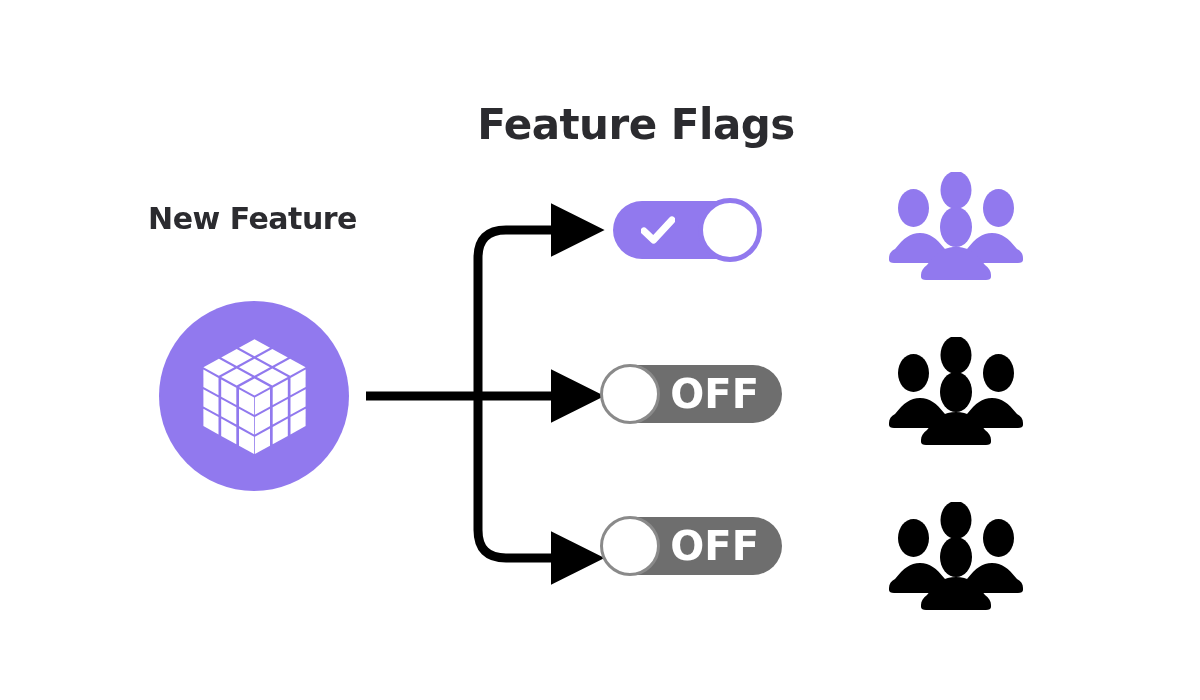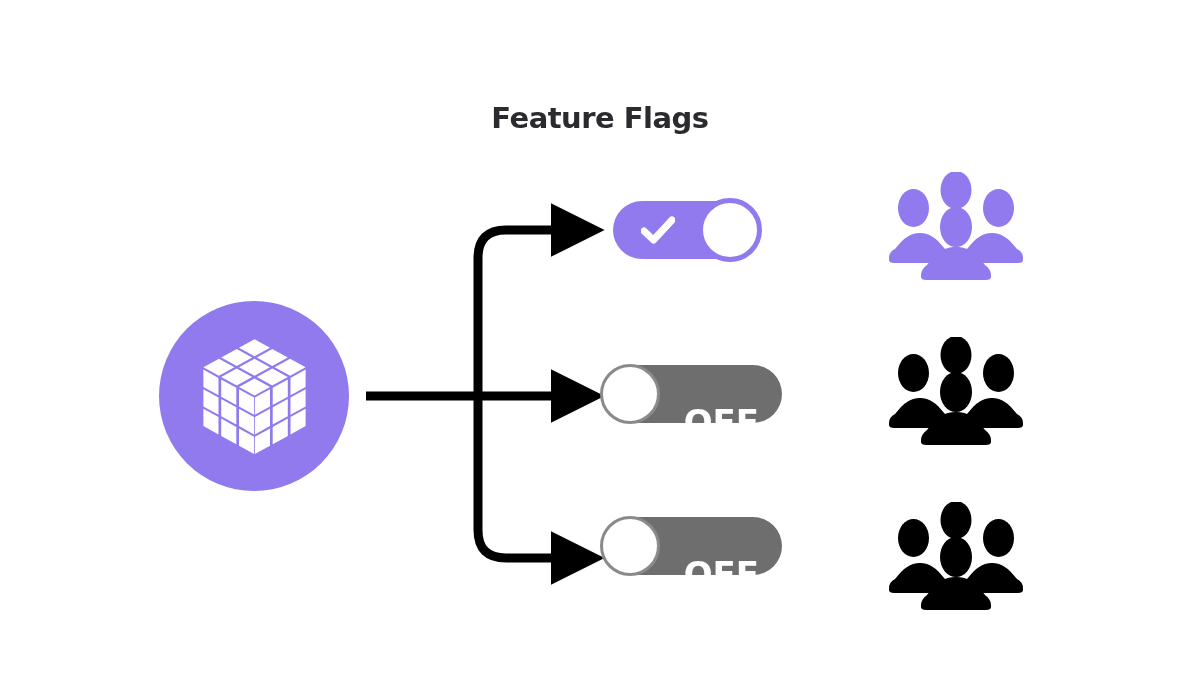--- a/index.html
+++ b/index.html
@@ -24,24 +24,24 @@
     position: absolute;
     font-family: "DejaVu Sans", sans-serif;
     font-weight: bold;
     color: #2b2b2f;
     letter-spacing: -0.5px;
     white-space: nowrap;
     text-align: center;
     line-height: 1;
   }
   #col-head-flags {
-    left: 400px;
+    left: 436px;
     top: 104px;
     width: 400px;
-    font-size: 29px;
+    font-size: 42px;
   }
   #col-head-users {
     left: 830px;
     top: 104px;
     width: 250px;
     font-size: 33px;
   }
   #label-new-feature {
     left: 60px;
     top: 204px;
@@ -119,24 +119,23 @@
     left: -2px;
     border: 3px solid #8a8a8a;
   }
   .toggle-text {
     position: absolute;
     top: 50%;
     transform: translateY(-50%);
     color: #ffffff;
     font-family: "DejaVu Sans", sans-serif;
     font-weight: bold;
-    font-size: 34px;
+    font-size: 40px;
     letter-spacing: 0px;
     line-height: 1;
-    margin-top: 28px;
   }
   .toggle.off .toggle-text {
     right: 23px;
   }
   .toggle-check {
     position: absolute;
     left: 28px;
     top: 15px;
     width: 34px;
     height: 28px;
@@ -160,20 +159,21 @@
   #users-3 { left: 888px; top: 502px; }
 </style>
 </head>
 <body>
 
 <div id="canvas">
 
   <div class="heading" id="col-head-flags">Feature Flags</div>
 
 
+  <div class="heading" id="label-new-feature">New Feature</div>
 
   <div id="source-node">
     <div id="source-disc"></div>
     <svg id="cube-icon" viewBox="0 0 105 116">
       <g fill="#ffffff">
 
         <polygon points="52.5,1.2 68.0,9.7 52.5,18.2 37.0,9.7"></polygon>
         <polygon points="70.3,11.0 85.8,19.5 70.3,28.0 54.8,19.5"></polygon>
         <polygon points="88.1,20.8 103.6,29.3 88.1,37.8 72.6,29.3"></polygon>
         <polygon points="34.7,11.0 50.2,19.5 34.7,28.0 19.2,19.5"></polygon>

